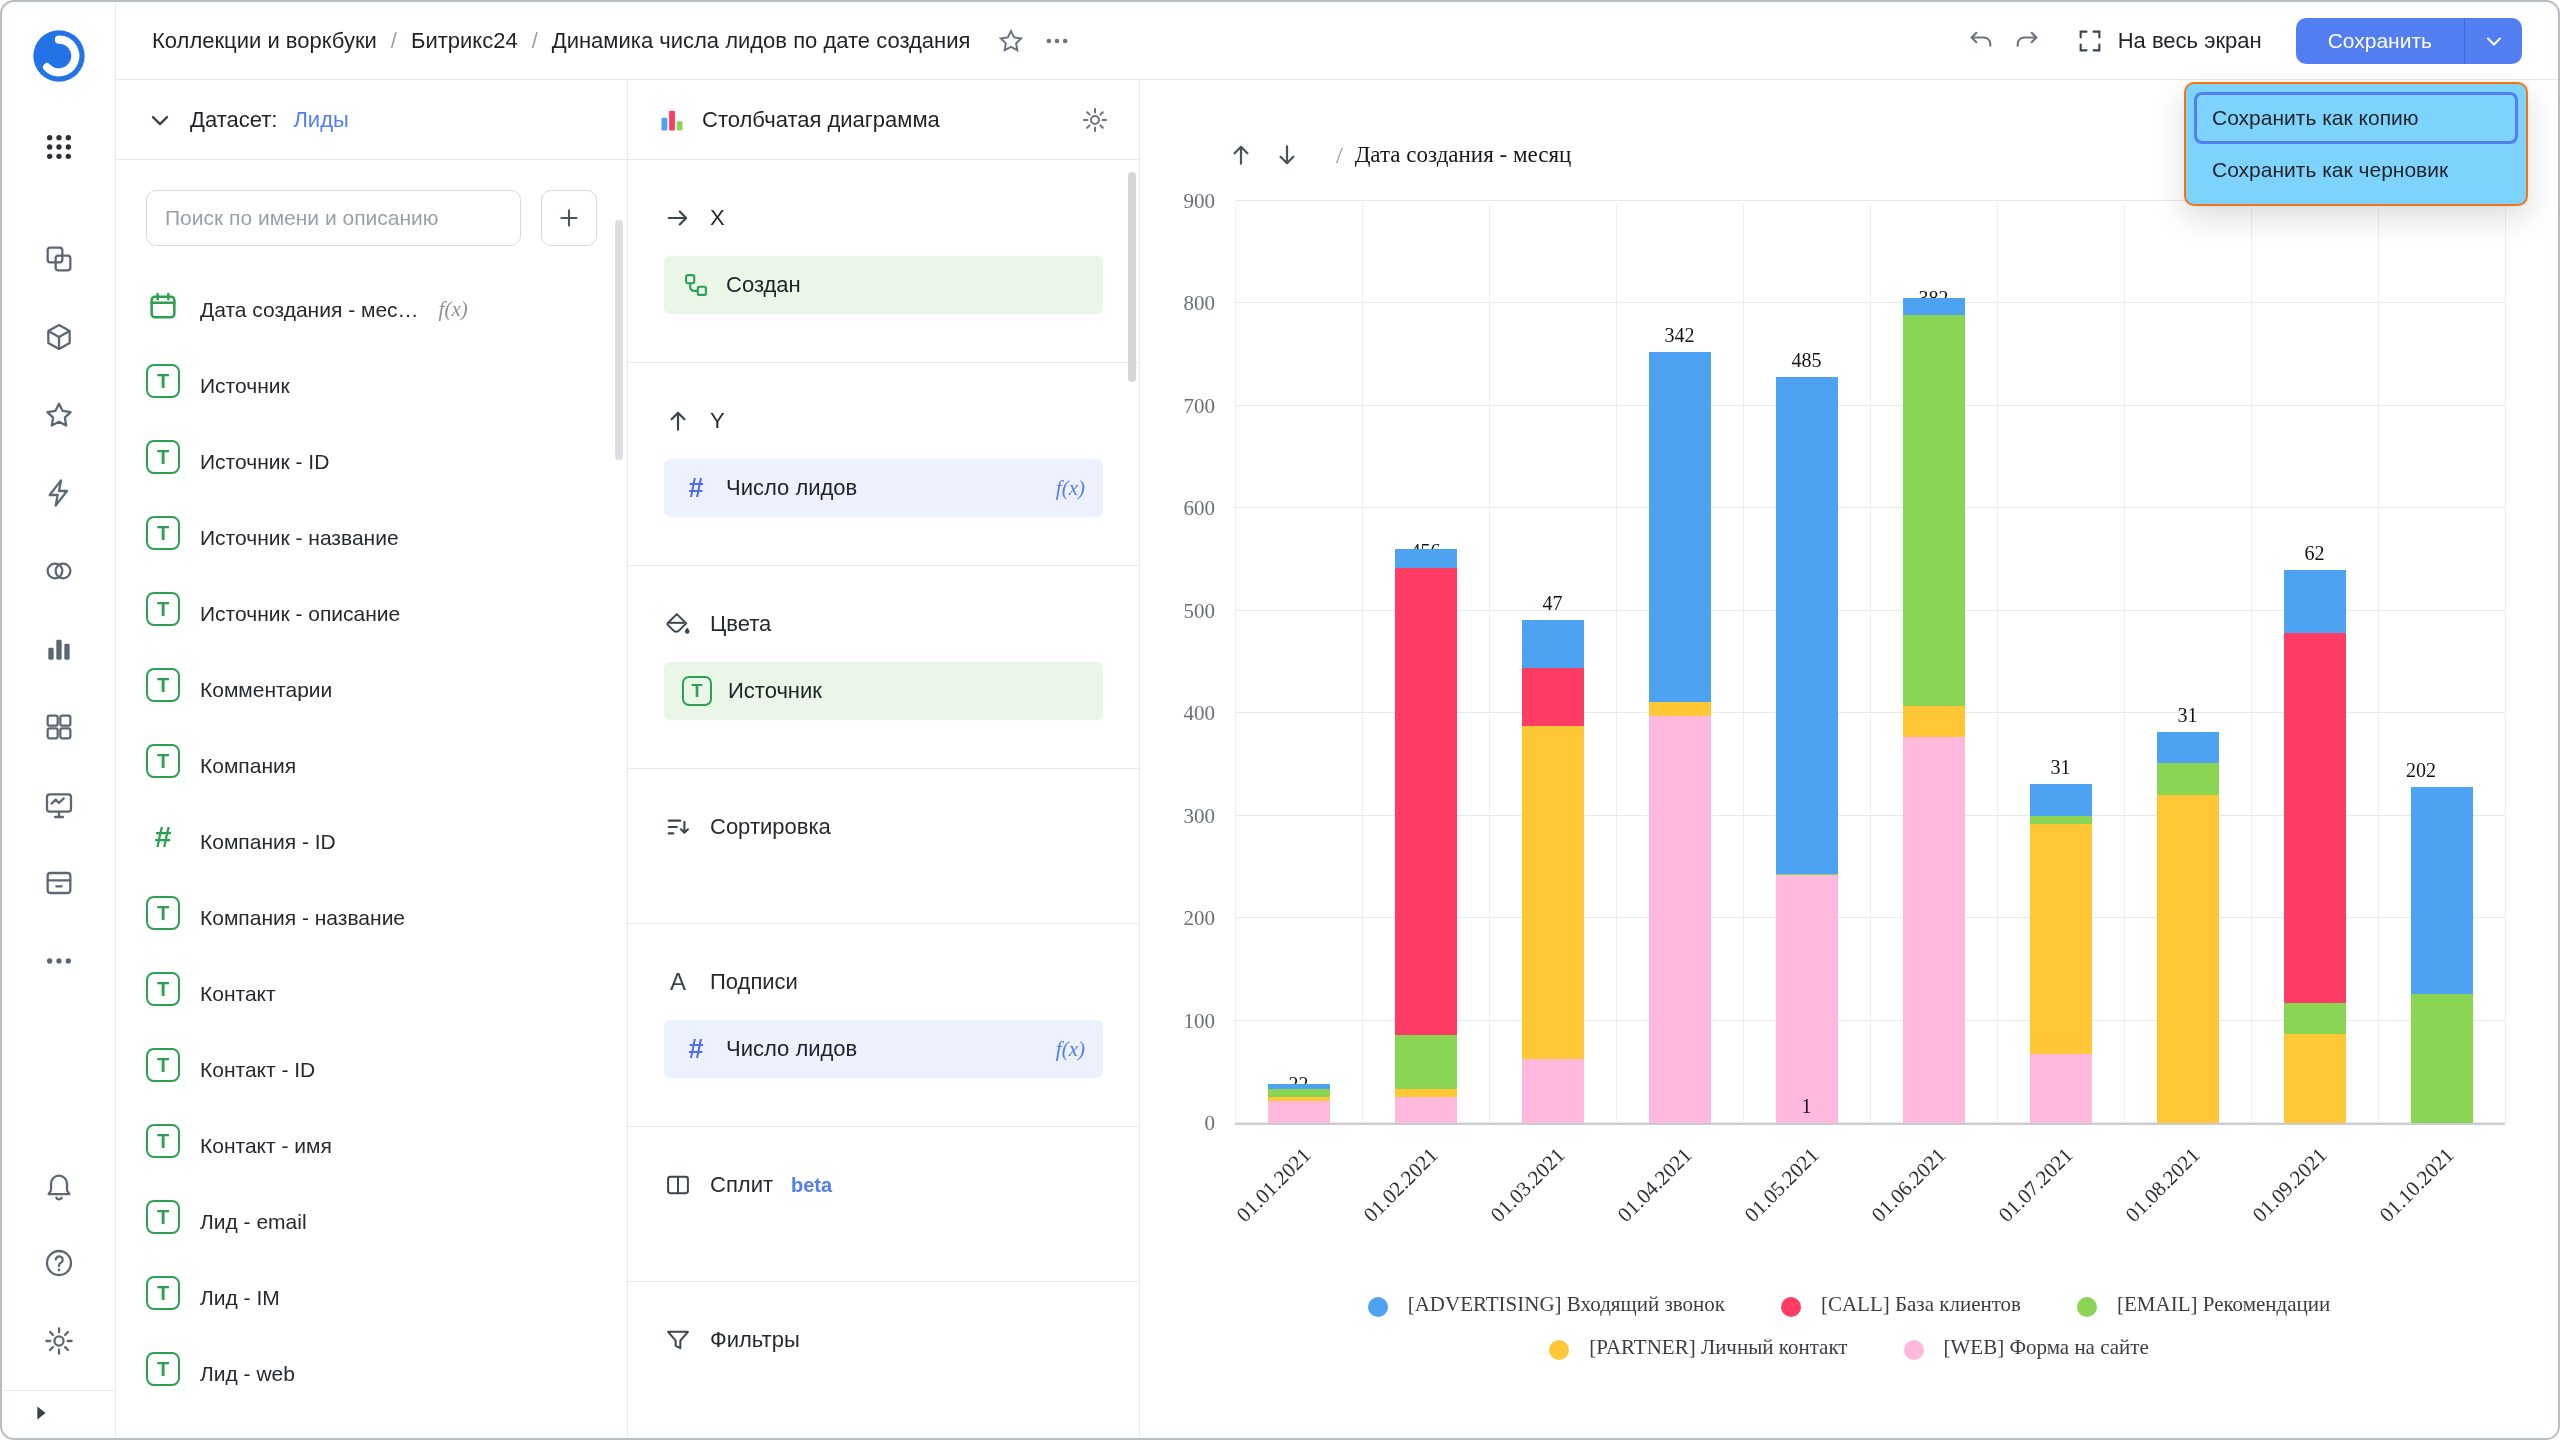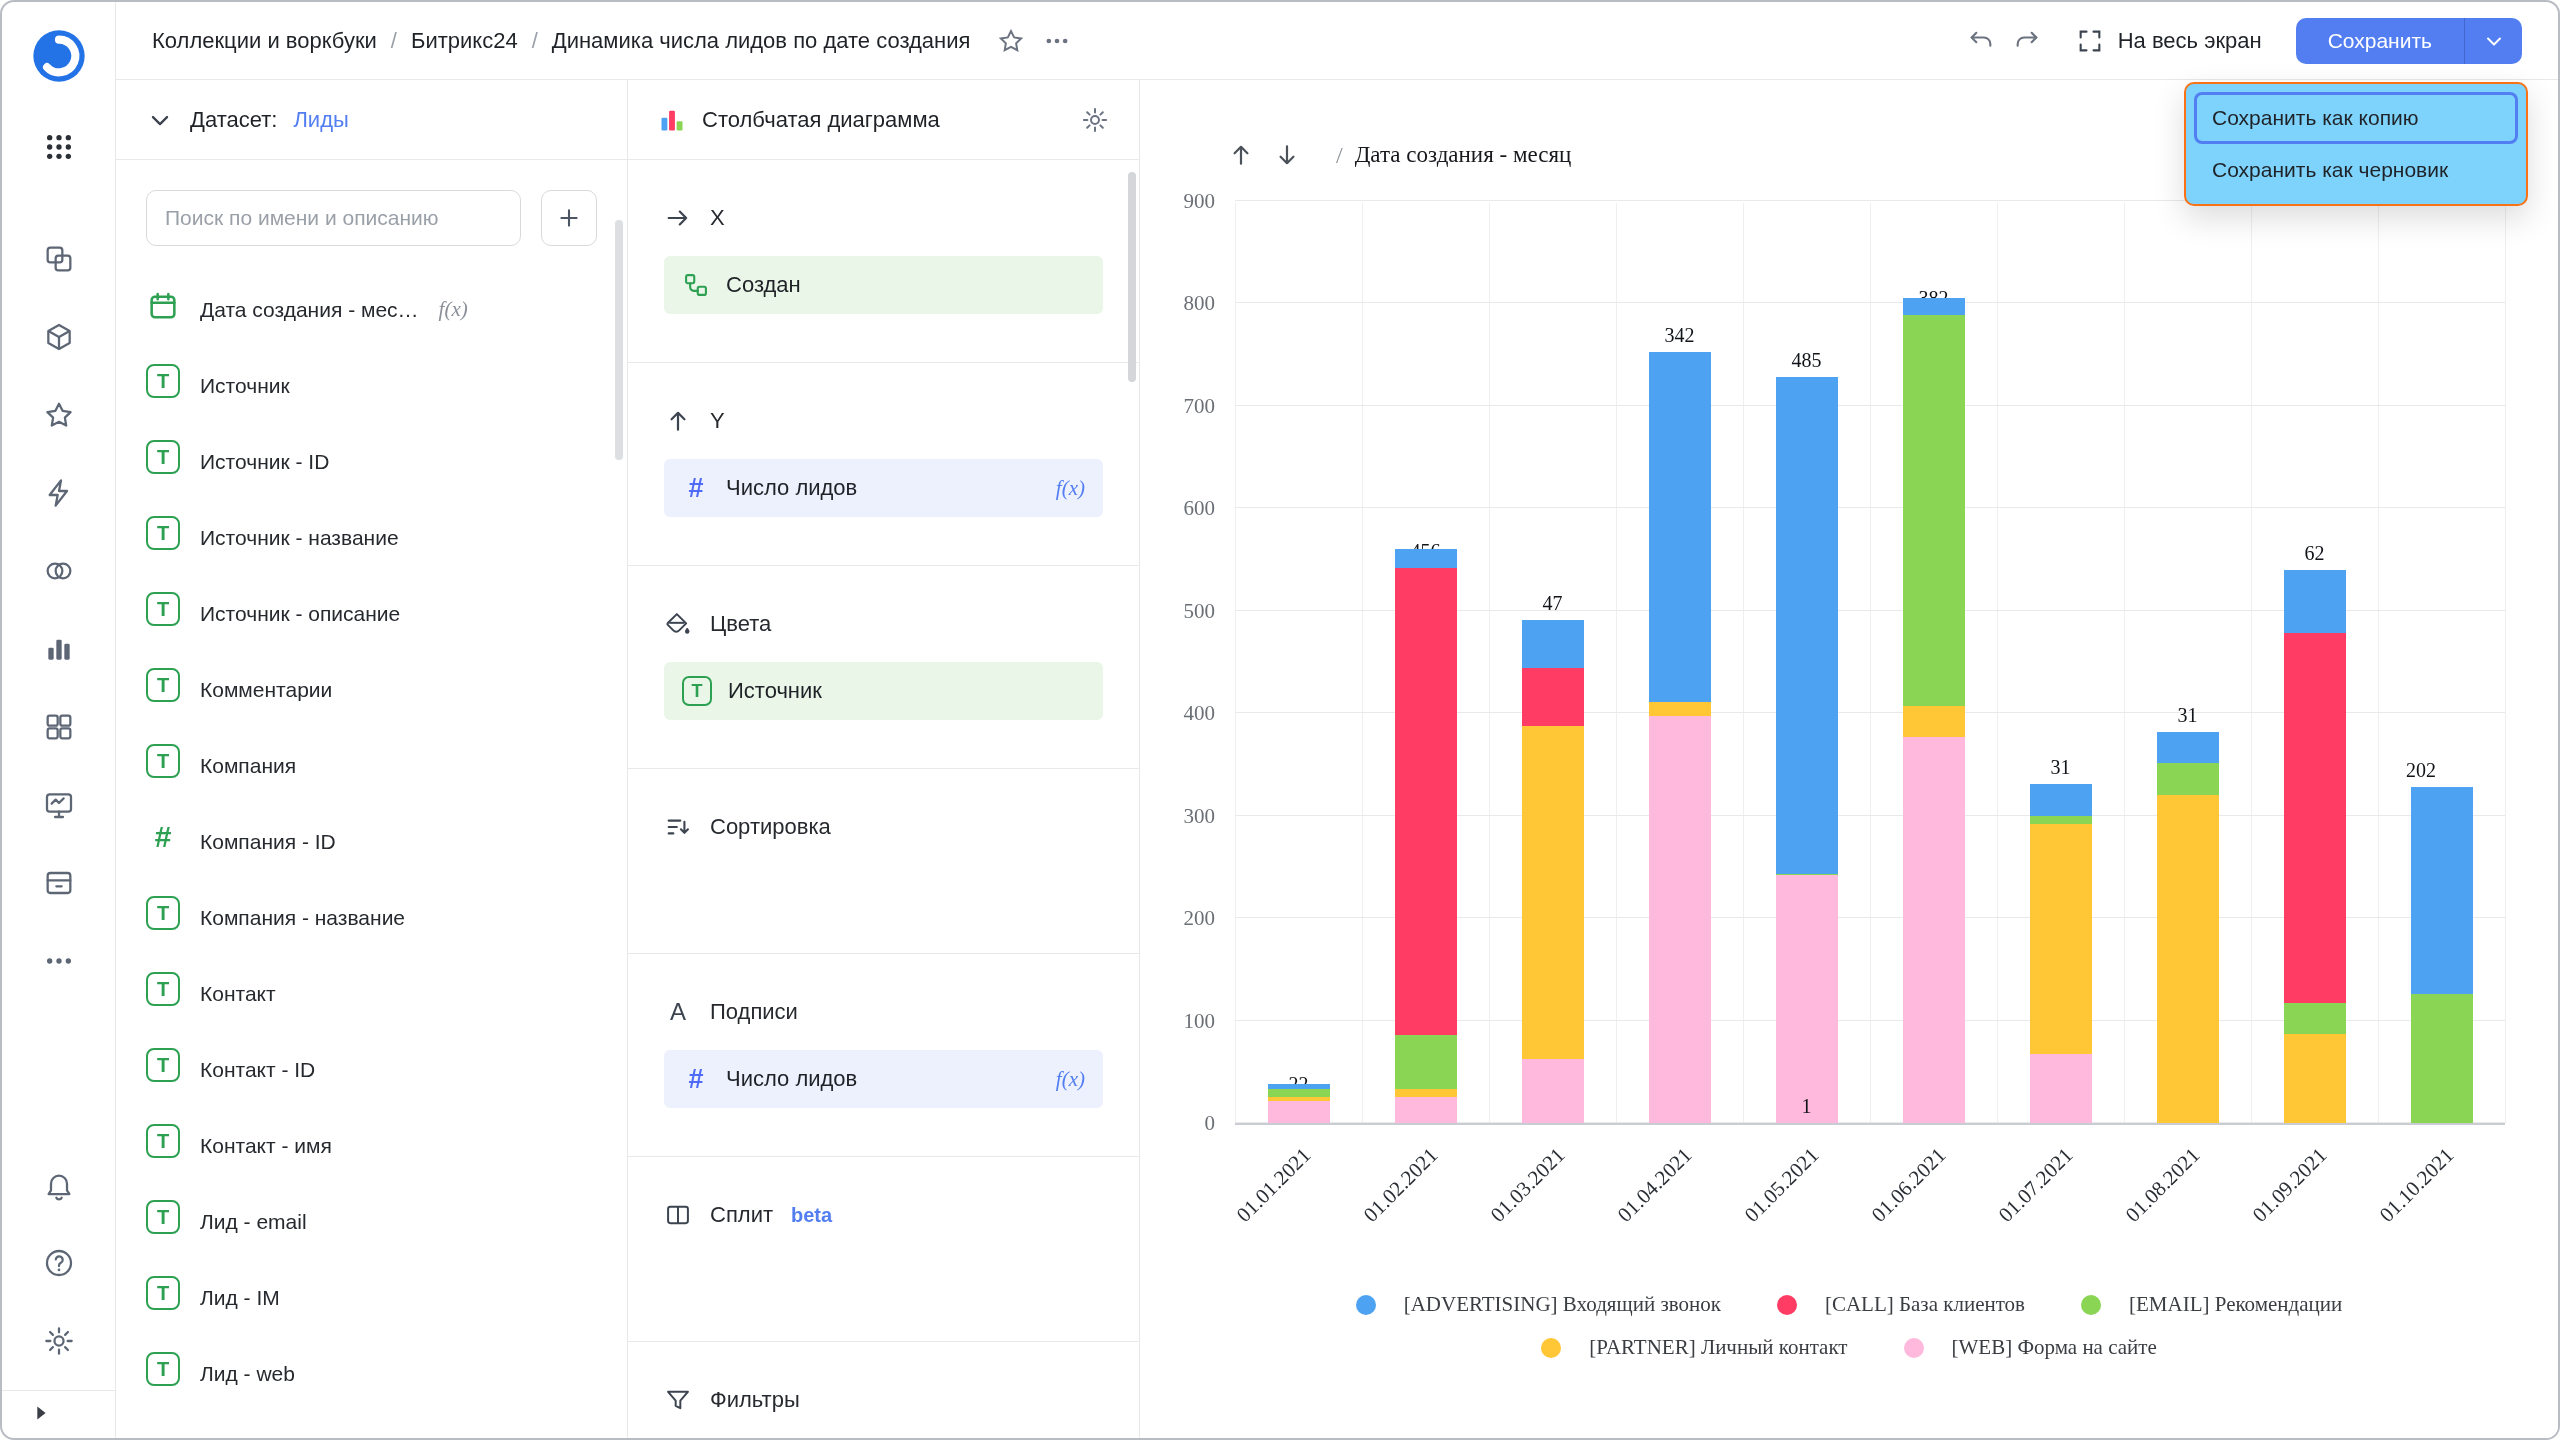--- a/index.html
+++ b/index.html
@@ -62,21 +62,21 @@
   .fld-name{font-size:21px;color:#26292e;white-space:nowrap;overflow:hidden;text-overflow:ellipsis}
   .fx{font-style:italic;font-family:"Liberation Serif","DejaVu Serif",serif;font-size:21px;flex:none}
   .fx.gray{color:#8a8f98}
   .fx.blue{color:#527EF2}
   .scroll-thumb{position:absolute;width:8px;border-radius:4px;background:#dcdee1}
 
   
   .cfg-title{font-size:22px;color:#1f2227}
   .gear-btn{margin-left:auto;color:#6b7280}
   .cfg-section{padding:44px 36px 48px;border-bottom:1px solid #e8e8e8}
-  .cfg-section.empty{padding-bottom:112px}
+  .cfg-section.empty{padding-bottom:82px}
   .cfg-section:last-child{border-bottom:none}
   .cfg-label{display:flex;align-items:center;gap:18px;font-size:22px;color:#26292e}
   .cfg-label .icn{color:#3c4450}
   .cfg-glyph{width:28px;text-align:center;font-size:24px;font-weight:500;color:#3c4450}
   .beta{color:#527EF2;font-weight:700;font-size:20px}
   .pill{margin-top:24px;height:58px;border-radius:6px;display:flex;align-items:center;gap:16px;padding:0 18px;font-size:22px;color:#1f2227;cursor:grab}
   .pill.dimension{background:#e9f6e8}
   .pill.measure{background:#edf1fd}
   .pill .icn{color:#2ea052}
   .pill-t{width:30px;height:30px;flex:none;border:2px solid #2ea052;border-radius:7px;color:#2ea052;font-weight:700;font-size:18px;display:flex;align-items:center;justify-content:center}
@@ -90,21 +90,21 @@
   .drill-sep{margin-left:26px;color:#8d939b;font-size:24px;font-family:"Liberation Serif","DejaVu Serif",serif}
   .drill-path{margin-left:12px;font-size:23px;color:#16181c;font-family:"Liberation Serif","DejaVu Serif",serif}
   .plot{position:absolute;left:95px;top:123px;width:1270px;height:922px;border-bottom:2px solid #c9ccd3}
   .gridline-h{position:absolute;left:0;right:0;height:1px;background:#e9e9e9}
   .gridline-v{position:absolute;top:0;bottom:0;width:1px;background:#efefef}
   .ytick{position:absolute;left:-94px;width:74px;text-align:right;font-size:21px;color:#6a6f76;font-family:"Liberation Serif","DejaVu Serif",serif}
   .seg{position:absolute}
   .dlabel{position:absolute;transform:translateX(-50%);font-size:20px;color:#101318;white-space:nowrap;font-family:"Liberation Serif","DejaVu Serif",serif}
   .xtick{position:absolute;top:940px;transform:rotate(-45deg);transform-origin:top right;font-size:21px;color:#2a2e35;white-space:nowrap;font-family:"Liberation Serif","DejaVu Serif",serif}
   .legend{position:absolute;top:1212px;left:50%;transform:translateX(-50%);width:1020px;display:flex;flex-wrap:wrap;justify-content:center;column-gap:56px;row-gap:18px}
-  .legend-item{display:flex;align-items:center;gap:28px;cursor:pointer}
+  .legend-item{display:flex;align-items:flex-end;gap:20px;cursor:pointer}
   .legend-dot{width:20px;height:20px;border-radius:50%;flex:none}
   .legend-text{font-size:21px;color:#3a3d42;font-family:"Liberation Serif","DejaVu Serif",serif}
 </style>
 </head>
 <body>
 
 <div class="app">
 
   <nav class="rail">
     <div class="logo">

